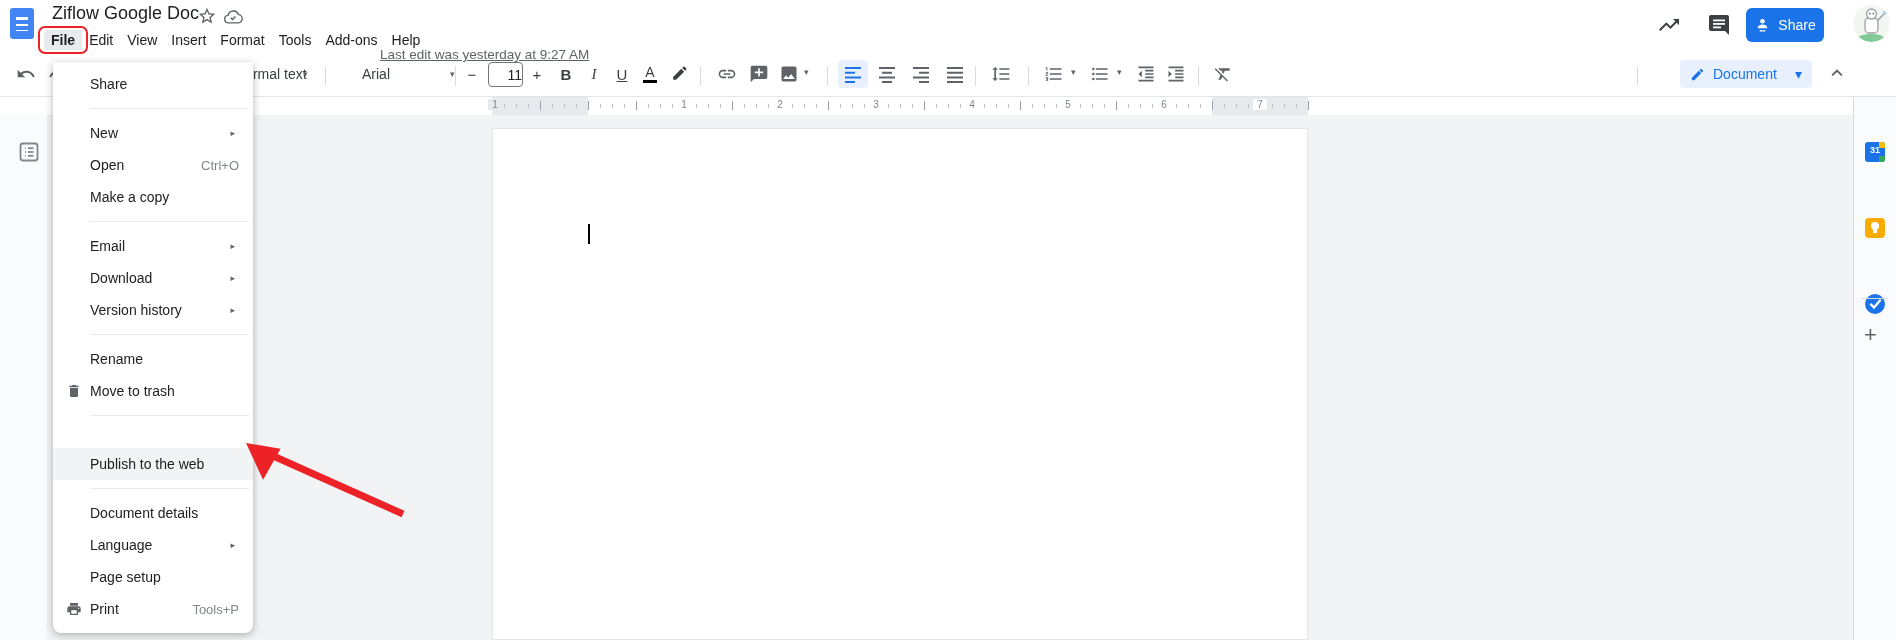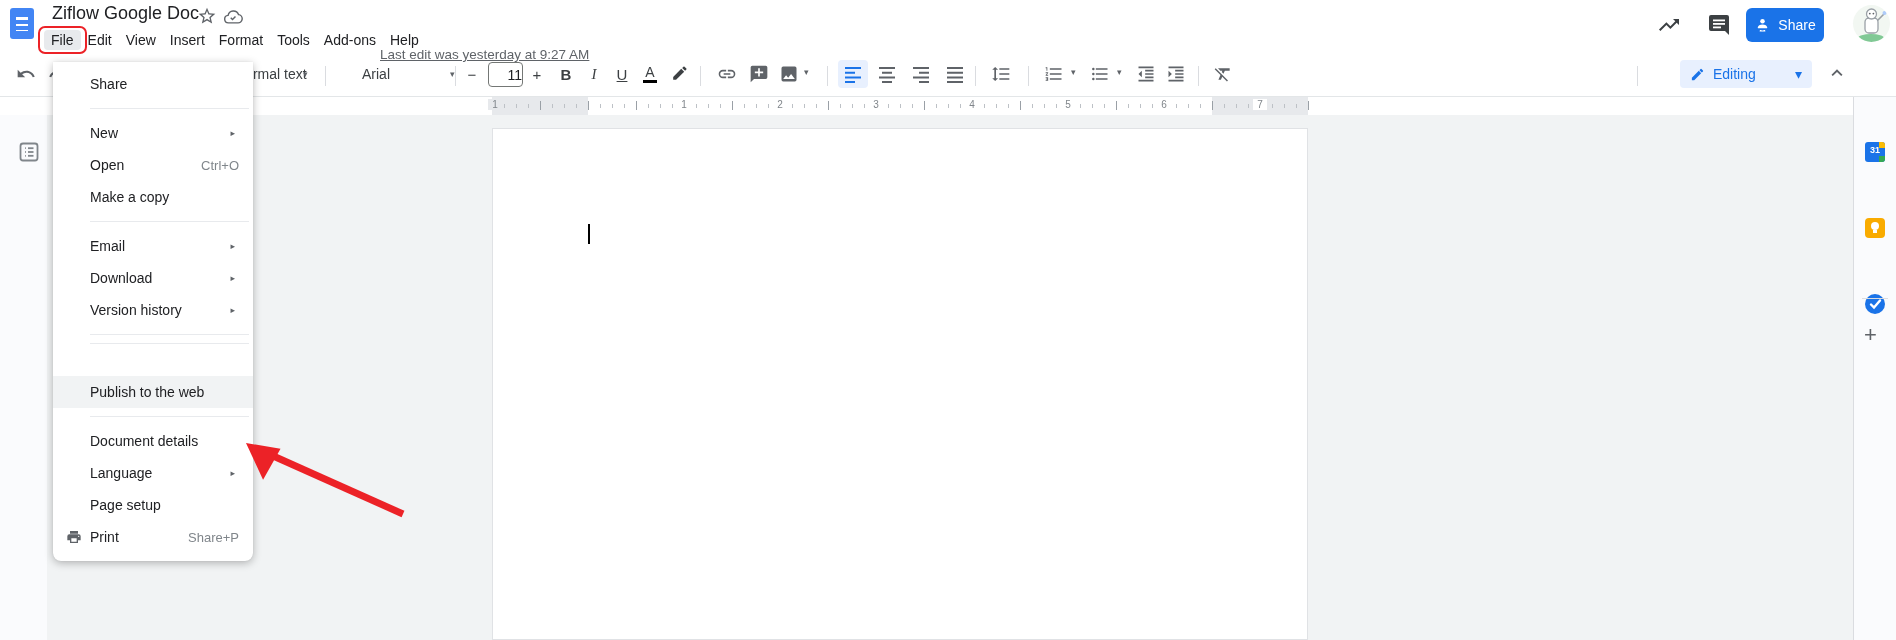--- a/index.html
+++ b/index.html
@@ -7,21 +7,21 @@
        font-family:"Liberation Sans","DejaVu Sans",sans-serif;color:#202124;}
   
   #header{position:absolute;left:0;top:0;width:1896px;height:52px;background:#fff;z-index:20;padding-left:32px;}
   #docs-icon{position:absolute;left:10px;top:8px;width:24px;height:31px;background:#4285F4;border-radius:3px;}
   #docs-icon .lines{position:absolute;left:6px;top:9px;width:12px;height:14px;
      background:repeating-linear-gradient(#fff 0 2.5px,transparent 2.5px 6.5px);}
   #doc-title{position:absolute;left:52px;top:3px;font-size:18px;color:#202124;}
   .hdr-ico{position:absolute;width:20px;height:20px;fill:#5F6368;}
   #menubar{position:absolute;left:44px;top:28px;height:24px;display:flex;align-items:center;font-size:14px;}
   .mb-item{padding:2px 7px;border-radius:4px;cursor:default;}
-  .mb-item.active{background:#E8EAED;position:relative;}
+  .mb-item.active{background:#E8EAED;position:relative;font-weight:bold;}
   #file-red-box{position:absolute;left:-6px;top:-4px;right:-6px;bottom:-4px;border:2.5px solid #EC2227;border-radius:7px;pointer-events:none;}
   #last-edit{position:absolute;left:380px;top:47px;font-size:13.5px;color:#5F6368;text-decoration:underline;}
   #stats-btn{left:1657px;top:13px;}
   #comment-btn{left:1707px;top:13px;}
   #share-btn{position:absolute;left:1746px;top:8px;width:78px;height:34px;background:#1A73E8;border-radius:6px;
      display:flex;align-items:center;justify-content:center;gap:7px;color:#fff;font-size:14px;font-weight:500;}
   #avatar{position:absolute;left:1853px;top:5px;width:37px;height:37px;border-radius:50%;background:#F2F7F2;overflow:hidden;}
   
   #toolbar{position:absolute;left:0;top:52px;width:1896px;height:44px;background:#fff;border-bottom:1px solid #E3E6E8;z-index:10;}
   .tb{position:absolute;top:8px;height:28px;display:flex;align-items:center;justify-content:center;border-radius:4px;color:#444746;}
@@ -286,21 +286,21 @@
       </svg>
     </div>
 
   <div class="tdiv" style="left:1637px;"></div>
 </div>
 
 <div id="editing-pill">
   <svg viewBox="0 0 24 24">
       <path d="M3 17.25V21h3.75L17.81 9.94l-3.75-3.75L3 17.25zM20.71 7.04a1 1 0 000-1.41l-2.34-2.34a1 1 0 00-1.41 0l-1.83 1.83 3.75 3.75 1.83-1.83z"></path>
     </svg>
-  <span>Editing</span>
+  <span>Document</span>
   <span class="caret">▾</span>
 </div>
 <div id="hide-menus"><svg viewBox="0 0 24 24">
       <path d="M7.4 15.4L12 10.8l4.6 4.6L18 14l-6-6-6 6z"></path>
     </svg></div>
 
 <div id="left-strip"></div>
 <div id="canvas"></div>
 
 <div id="ruler">
@@ -377,40 +377,49 @@
     </div>
   <div class="mi">
       <span>Download</span>
       <span class="mi-arrow">▸</span>
     </div>
   <div class="mi">
       <span>Version history</span>
       <span class="mi-arrow">▸</span>
     </div>
   <div class="msep"></div>
+  <div class="mi">
+      <span>Rename</span>
+    </div>
+  <div class="mi">
+    <span class="mic"><svg viewBox="0 0 24 24">
+          <path d="M6 19a2 2 0 002 2h8a2 2 0 002-2V7H6v12zM19 4h-3.5l-1-1h-5l-1 1H5v2h14V4z"></path>
+        </svg></span>
+    <span>Move to trash</span>
+  </div>
   <div class="msep"></div>
   <div class="mi hl">
       <span>Publish to the web</span>
     </div>
   <div class="msep"></div>
   <div class="mi">
       <span>Document details</span>
     </div>
   <div class="mi">
       <span>Language</span>
       <span class="mi-arrow">▸</span>
     </div>
   <div class="mi">
       <span>Page setup</span>
     </div>
   <div class="mi">
     <span class="mic"><svg viewBox="0 0 24 24">
           <path d="M19 8H5a3 3 0 00-3 3v6h4v4h12v-4h4v-6a3 3 0 00-3-3zm-3 11H8v-5h8v5zm3-7a1 1 0 110-2 1 1 0 010 2zM18 3H6v4h12V3z"></path>
         </svg></span>
     <span>Print</span>
-    <span class="mi-short">Share+P</span>
+    <span class="mi-short">Tools+P</span>
   </div>
 </div>
 
 <svg id="anno" viewBox="0 0 1896 640">
   <line x1="403" y1="514" x2="271" y2="455" stroke="#EC2227" stroke-width="7"></line>
   <polygon points="246,443 281,444 268,477" fill="#EC2227" transform="rotate(8 246 443)"></polygon>
 </svg>
 
 </body></html>

